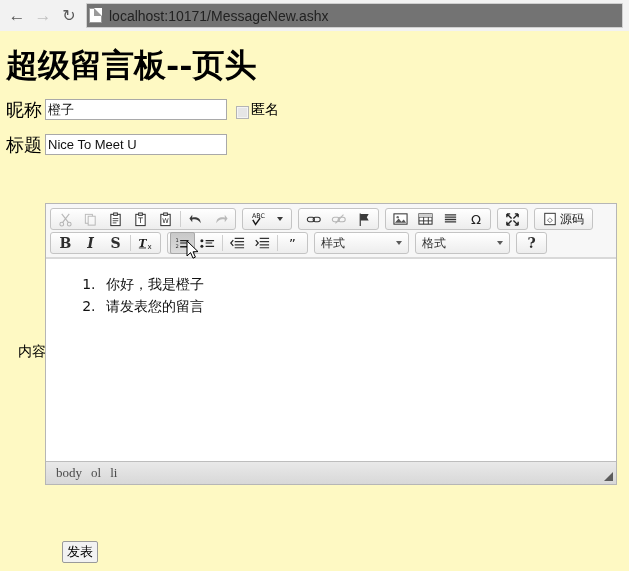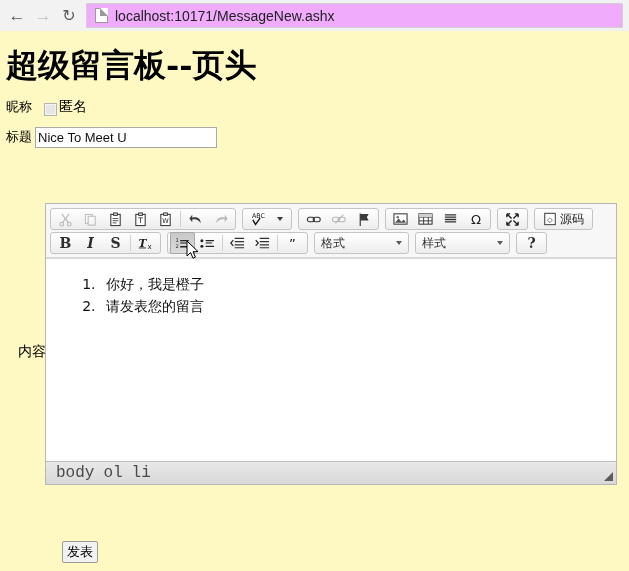--- a/index.html
+++ b/index.html
@@ -17,23 +17,23 @@
     display:flex;align-items:center;
   }
   .navbtn{
     width:26px;height:26px;display:flex;align-items:center;justify-content:center;
     color:#5a5a5a;font-size:17px;line-height:1;user-select:none;
   }
   .navbtn.disabled{color:#c0c0c0;}
   #back-button{margin-left:4px;}
   #reload-button{font-size:16px;}
   #omnibox{
-    flex:1;height:23px;margin:0 6px 0 4px;background:#f0abfc;
+    flex:1;height:23px;margin:0 6px 0 4px;background:#737373;
     border:1px solid #cfcfcf;border-radius:1px;
-    display:flex;align-items:center;padding-left:8px;
+    display:flex;align-items:center;padding-left:2px;
   }
   #page-icon{
     width:11px;height:13px;background:#ffffff;border:1px solid #9a9a9a;
     position:relative;margin-right:7px;flex:none;
   }
   #page-icon:after{
     content:"";position:absolute;right:-1px;top:-1px;border-width:4px;
     border-style:solid;border-color:#ffffff #ffffff #9a9a9a #9a9a9a;
   }
   #url-text{
@@ -50,21 +50,21 @@
     font-size:32px;font-weight:bold;color:#000;letter-spacing:0px;line-height:1.15;
   }
   #subtitle{
     margin:0;padding:20px 0 0 6px;
     font-size:14px;font-weight:bold;color:#000;
   }
 
   .field-row{display:flex;align-items:center;padding-left:6px;}
   #nick-row{margin-top:14px;}
   #title-row{margin-top:11px;}
-  .field-label{font-size:13px;color:#000;margin-right:3px;}
+  .field-label{font-size:18px;color:#000;margin-right:3px;}
   .text-input{
     width:176px;height:17px;line-height:17px;
     border:1px solid #a9a9a9;background:#fff;
     font-size:13px;color:#111;padding:1px 2px;box-sizing:content-box;
     font-family:"Liberation Sans","DejaVu Sans",sans-serif;
   }
   #anon-wrap{display:flex;align-items:flex-end;margin-left:9px;}
   #anon-checkbox{
     width:11px;height:11px;border:1px solid #b4b4b4;background:#e6e6e6;
     display:inline-block;margin-right:2px;box-shadow:inset 0 0 0 1px #f4f4f4;
@@ -137,22 +137,22 @@
     font-size:14px;color:#111;line-height:22px;
     font-family:"DejaVu Sans","Liberation Sans",sans-serif;
     padding-left:6px;
   }
   #status-bar{
     height:22px;background:linear-gradient(#e9e9e9,#d8d8d8);
     border-top:1px solid #bdbdbd;display:flex;align-items:center;
     padding-left:10px;position:relative;
   }
   .elem-path{
-    font-size:16px;color:#4a4a4a;margin-right:9px;
-    font-family:Liberation Mono, monospace;
+    font-size:13px;color:#4a4a4a;margin-right:9px;
+    font-family:Liberation Serif, serif;
   }
   #resize-grip{
     position:absolute;right:3px;bottom:3px;width:10px;height:10px;
   }
 
   #submit-button{
     position:absolute;left:46px;top:510px;
     font-size:13px;color:#000;background:#f2f2f2;
     border:1px solid #9a9a9a;border-radius:2px;
     padding:3px 4px;font-family:"DejaVu Sans","Liberation Sans",sans-serif;
@@ -175,20 +175,21 @@
     <span id="url-text">localhost:10171/MessageNew.ashx</span>
   </div>
 </div>
 
 <div id="page">
 
   <h1 id="page-title">超级留言板--页头</h1>
 
   <div class="field-row" id="nick-row">
     <span class="field-label">昵称</span>
+    <input class="text-input" id="nickname-input" type="text" value="橙子" style="">
     <span id="anon-wrap">
       <span id="anon-checkbox"></span>
       <span id="anon-label">匿名</span>
     </span>
   </div>
 
   <div class="field-row" id="title-row">
     <span class="field-label">标题</span>
     <input class="text-input" id="subject-input" type="text" value="Nice To Meet U" style="">
   </div>
@@ -378,27 +379,27 @@
               </svg>
             </div>
             <div class="tb-sep"></div>
             <div class="tb-btn">
               <svg width="15" height="14" viewBox="0 0 16 14">
                 <text x="8" y="12" font-size="14" text-anchor="middle" fill="#222" font-family="DejaVu Sans">”</text>
               </svg>
             </div>
           </div>
 
+          <div class="tb-combo" id="style-combo">
+            <span class="combo-text">样式</span>
+            <span class="combo-caret"></span>
+          </div>
+
           <div class="tb-combo" id="format-combo">
             <span class="combo-text">格式</span>
-            <span class="combo-caret"></span>
-          </div>
-
-          <div class="tb-combo" id="style-combo">
-            <span class="combo-text">样式</span>
             <span class="combo-caret"></span>
           </div>
 
           <div class="tb-group">
             <div class="tb-btn letter-btn">?</div>
           </div>
         </div>
       </div>
 
       <div id="editing-area">

